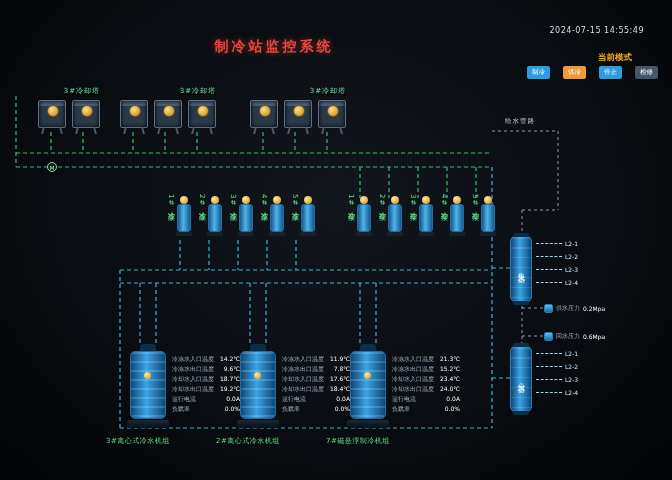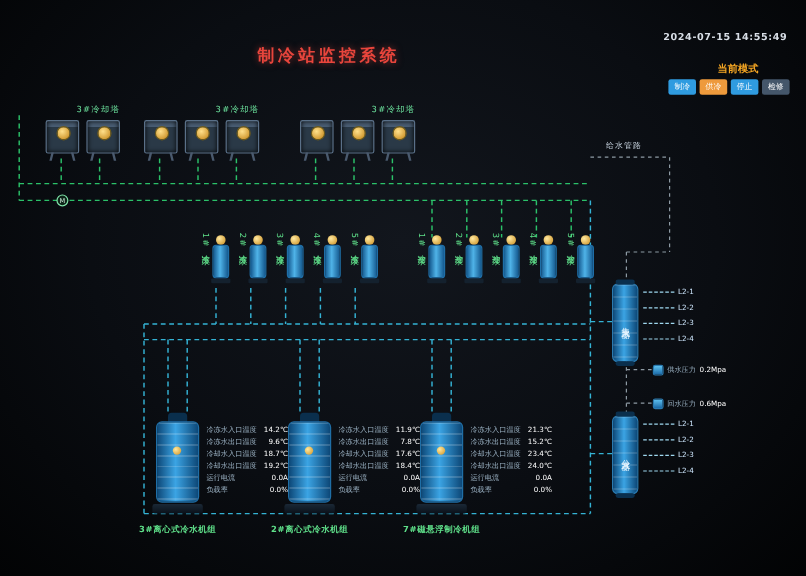--- a/index.html
+++ b/index.html
@@ -4,28 +4,28 @@
 <style>
   html,body{margin:0;padding:0;background:#000;}
   body{width:672px;height:480px;overflow:hidden;font-family:"DejaVu Sans",sans-serif;}
   .screen{position:relative;width:672px;height:480px;
     background:radial-gradient(ellipse at 50% 42%, #12161d 0%, #0a0d12 55%, #020304 100%);}
   .pipes{position:absolute;left:0;top:0;}
 
   .title{position:absolute;left:0;right:0;top:38px;text-align:center;
     font-size:14px;font-weight:bold;letter-spacing:3px;color:#e8453c;
     text-shadow:0 0 6px rgba(232,69,60,.5);transform:translateX(-62px);}
-  .timestamp{position:absolute;right:16px;top:26px;font-size:8px;color:#d8dee6;letter-spacing:.5px;font-weight:bold;}
+  .timestamp{position:absolute;right:28px;top:26px;font-size:8px;color:#d8dee6;letter-spacing:.5px;}
   .mode-label{position:absolute;right:40px;top:52px;font-size:8.5px;color:#f5a623;font-weight:bold;text-align:right;}
-  .mode-buttons{position:absolute;right:14px;top:66px;display:flex;gap:3px;}
+  .mode-buttons{position:absolute;right:14px;top:66px;display:flex;gap:13px;}
   .mbtn{border:none;border-radius:2px;width:23px;height:13px;font-size:6.5px;line-height:13px;
     padding:0;color:#fff;cursor:pointer;font-family:inherit;}
   .mbtn.b{background:#2f9be0;} .mbtn.o{background:#ee9a3c;} .mbtn.g{background:#44566a;}
 
-  .tower-group{position:absolute;}
+  .tower-group{position:absolute;text-decoration:underline;}
   .tg-label{font-size:7px;color:#6ee7a0;margin-bottom:4px;text-align:right;letter-spacing:1px;}
   .towers{display:flex;gap:6px;}
   .tower{position:relative;width:26px;height:26px;border:1px solid #5a7088;border-radius:2px;
     background:linear-gradient(180deg,#4a5e74 0 5px,#2a3947 5px 100%);box-shadow:inset 0 0 4px #000;}
   .tower::before,.tower::after{content:'';position:absolute;bottom:-7px;width:2px;height:7px;background:#4a5a6e;}
   .tower::before{left:3px;transform:skewX(-14deg);} .tower::after{right:3px;transform:skewX(14deg);}
   .fan{position:absolute;top:4px;left:8px;width:10px;height:10px;border-radius:50%;
     background:radial-gradient(circle at 38% 35%,#ffe08a,#c28214);border:1px solid #6b5a1e;}
 
   .supply-line-label{position:absolute;left:505px;top:117px;font-size:6.5px;color:#c8d4e0;letter-spacing:1px;}
@@ -46,22 +46,22 @@
   .cg-body{position:absolute;top:7px;left:0;width:34px;height:66px;border-radius:5px;border:1px solid #1f6ea6;
     background:repeating-linear-gradient(180deg, rgba(255,255,255,.16) 0 1.5px, rgba(0,0,0,0) 1.5px 9px),
                linear-gradient(90deg,#0d4878,#3ba4e4 45%,#0d4878);}
   .cg-dot{position:absolute;top:28px;left:14px;width:7px;height:7px;border-radius:50%;
     background:radial-gradient(circle at 35% 35%,#ffe9a0,#cf9020);}
   .cg-base{position:absolute;bottom:0;left:-3px;width:42px;height:8px;border-radius:2px;
     background:linear-gradient(#1a2836,#0a111a);}
   .chiller-data{position:absolute;left:42px;top:12px;width:68px;display:flex;flex-direction:column;gap:3.5px;}
   .drow{display:flex;justify-content:space-between;font-size:6px;line-height:1.1;}
   .dlabel{color:#9db4c6;} .dvalue{color:#ffffff;}
-  .chiller-name{position:absolute;top:92px;left:-24px;width:84px;text-align:center;
-    font-size:7px;color:#5fe08a;letter-spacing:.5px;font-weight:bold;}
+  .chiller-name{position:absolute;top:92px;left:-24px;width:84px;text-align:left;
+    font-size:7px;color:#5fe08a;letter-spacing:.5px;}
 
   .tank-assembly{position:absolute;display:flex;align-items:flex-start;}
   .tank{position:relative;width:20px;height:64px;border-radius:5px;border:1px solid #2a7ab0;
     display:flex;align-items:center;justify-content:center;
     background:repeating-linear-gradient(180deg, rgba(255,255,255,.12) 0 1.5px, rgba(0,0,0,0) 1.5px 10px),
                linear-gradient(90deg,#0d4878,#3ba4e4 45%,#0d4878);}
   .tank::before,.tank::after{content:'';position:absolute;left:2px;width:16px;height:4px;background:#0a2f4d;border-radius:2px;}
   .tank::before{top:-4px;} .tank::after{bottom:-4px;}
   .tank-label{writing-mode:vertical-rl;font-size:7.5px;color:#eaf6ff;letter-spacing:2px;}
   .branches{display:flex;flex-direction:column;gap:6px;margin:4px 0 0 4px;}

